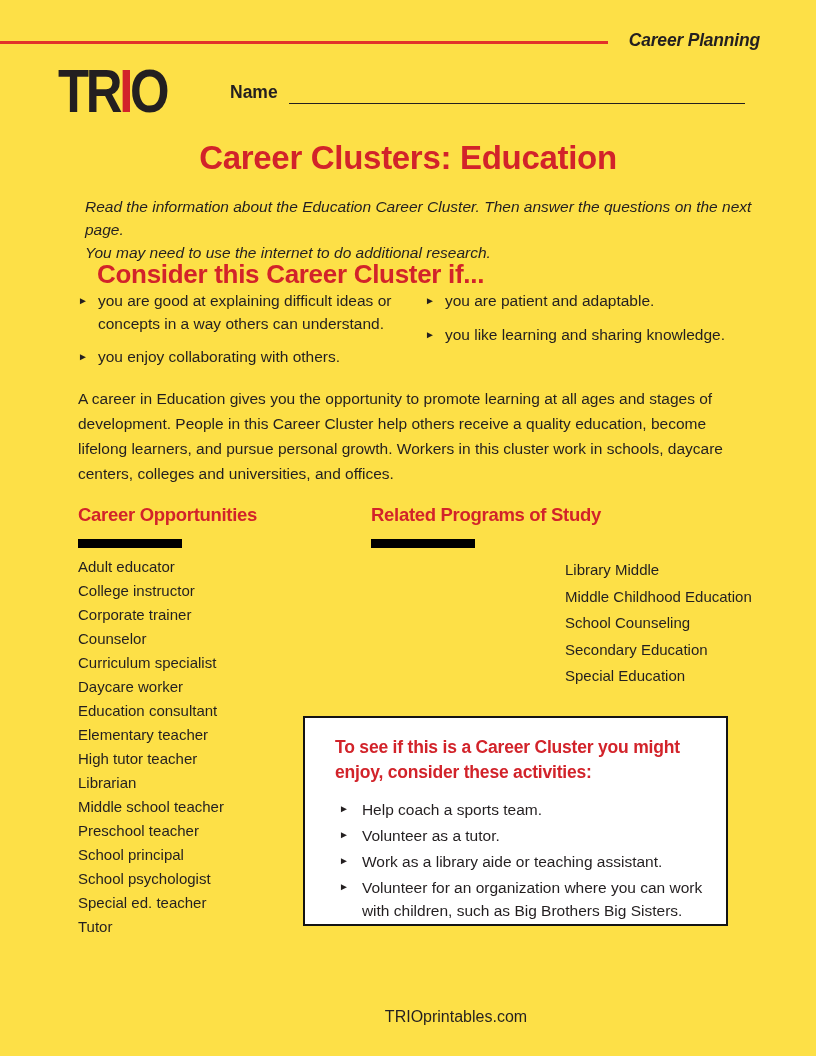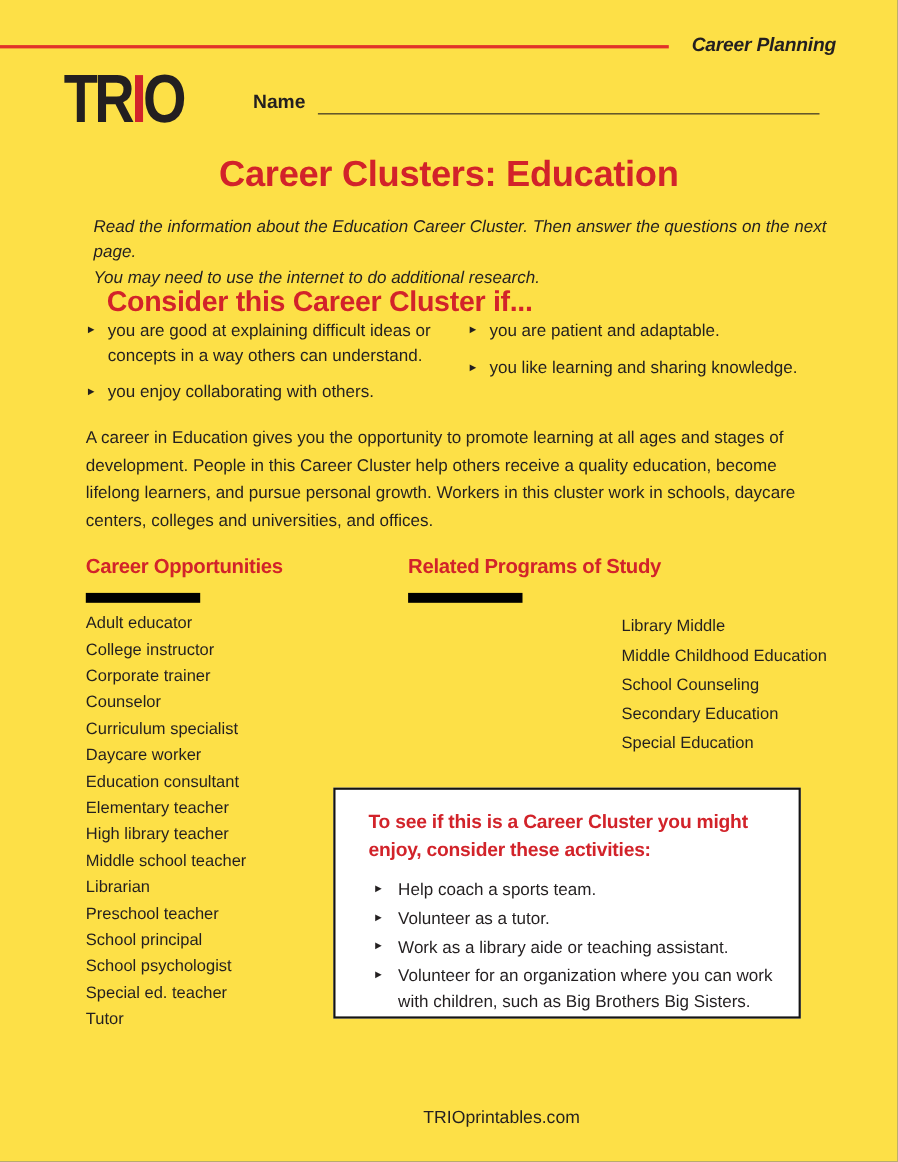--- a/index.html
+++ b/index.html
@@ -100,25 +100,25 @@
       <li>Counselor</li>
 
       <li>Curriculum specialist</li>
 
       <li>Daycare worker</li>
 
       <li>Education consultant</li>
 
       <li>Elementary teacher</li>
 
-      <li>High library teacher</li>
+      <li>High tutor teacher</li>
+
+      <li>Librarian</li>
 
       <li>Middle school teacher</li>
-
-      <li>Librarian</li>
 
       <li>Preschool teacher</li>
 
       <li>School principal</li>
 
       <li>School psychologist</li>
 
       <li>Special ed. teacher</li>
 
       <li>Tutor</li>

